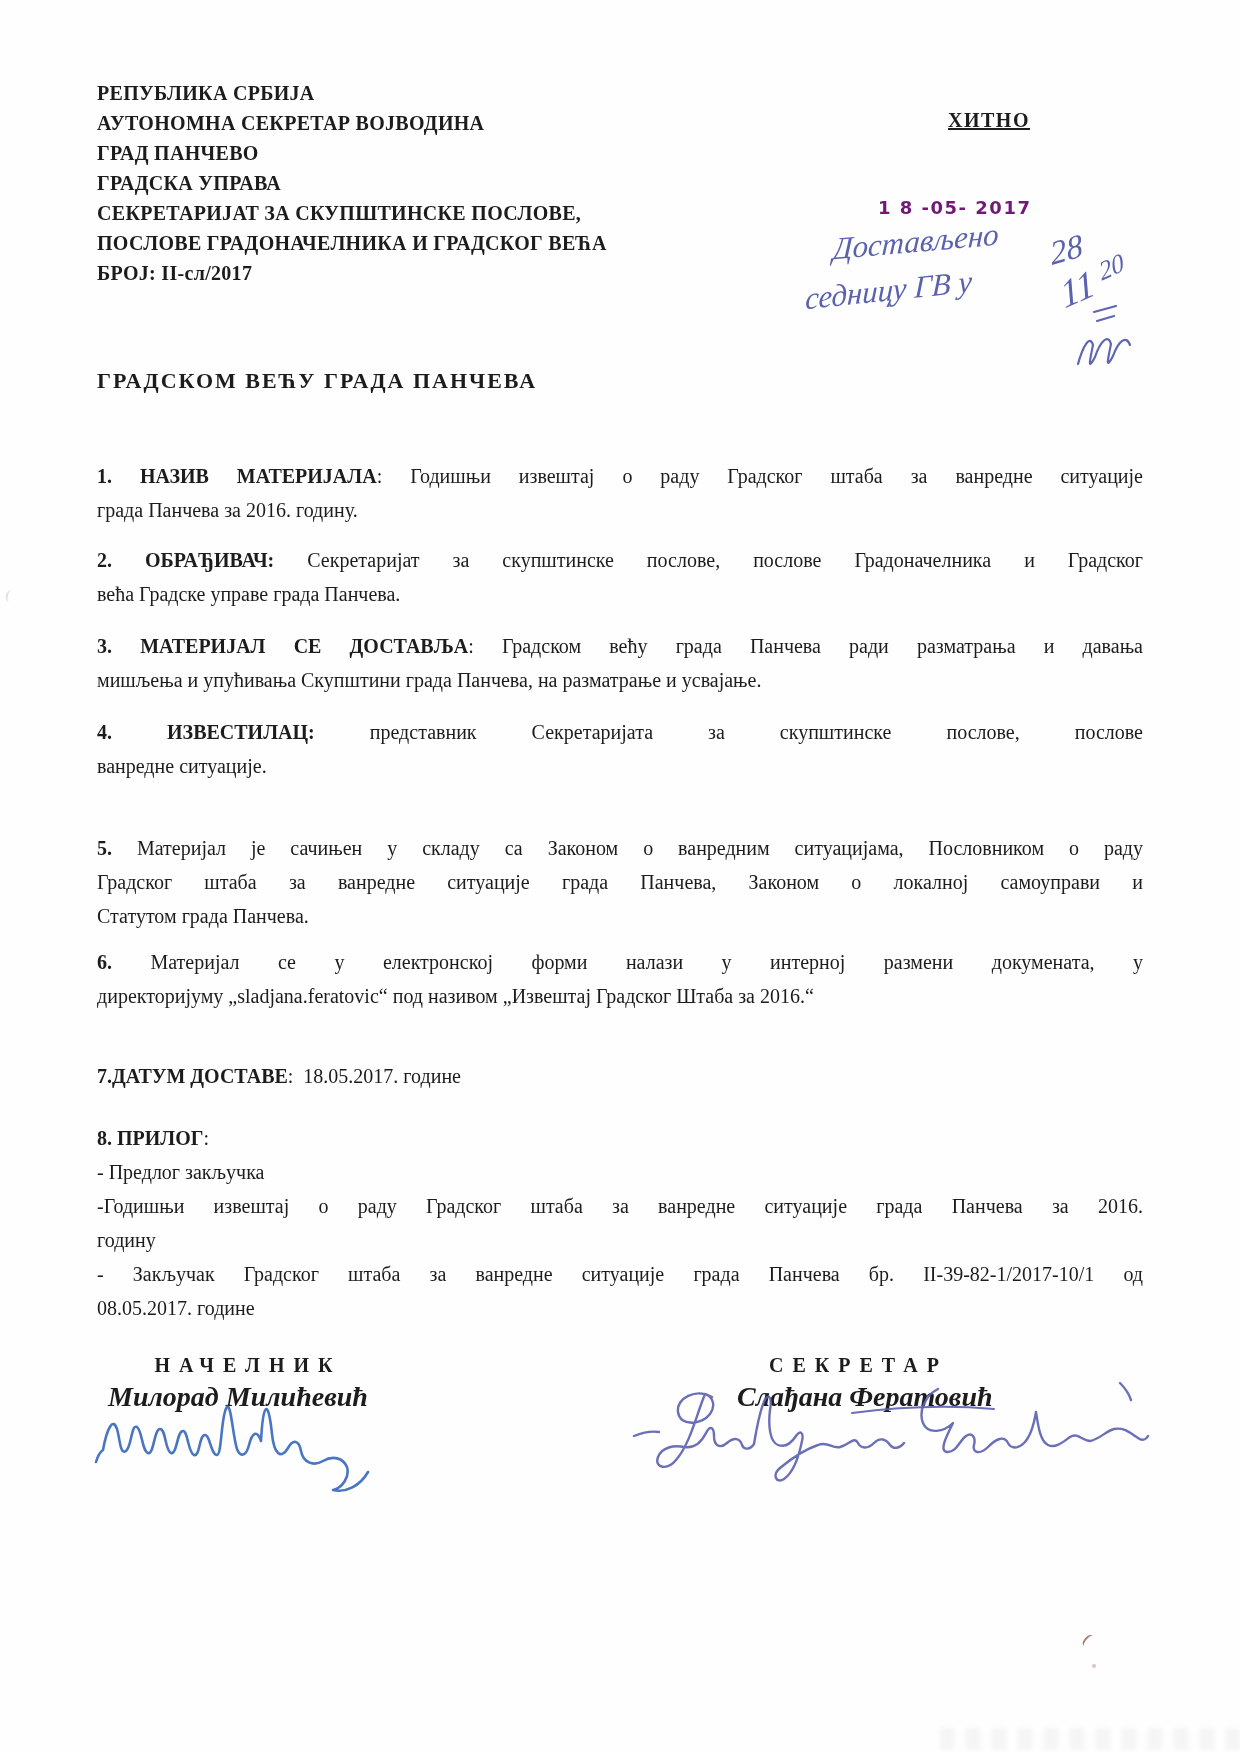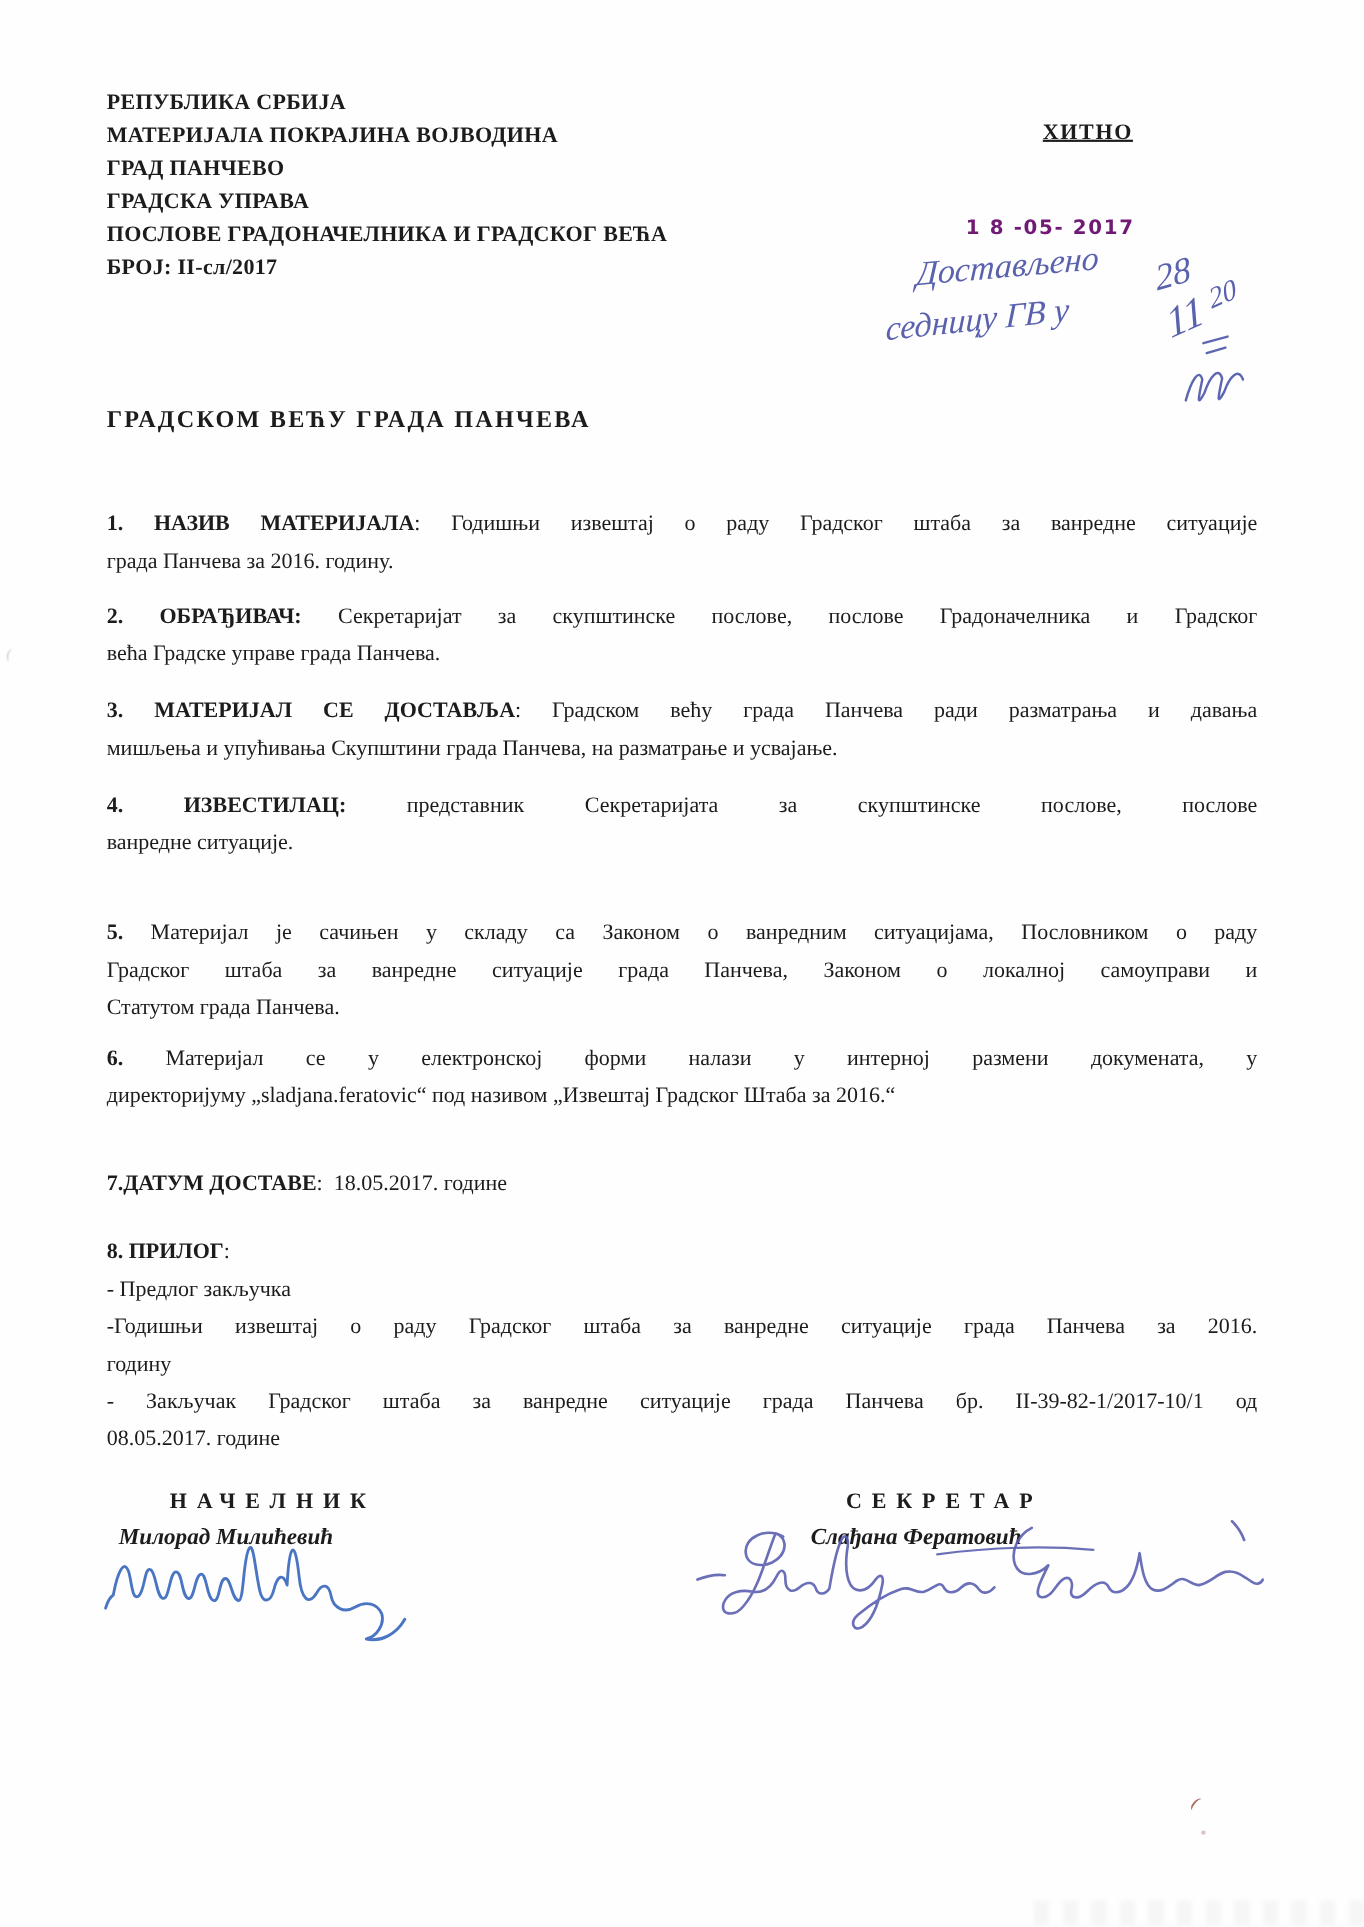--- a/index.html
+++ b/index.html
@@ -49,21 +49,21 @@
   .tline{text-align:left;}
   .tline.j{text-align:justify; text-align-last:justify;}
   .b{font-weight:700;}
   
   .sig{position:absolute; top:1350px; line-height:30px;}
   .sig-left{left:100px; width:260px;}
   .sig-right{left:735px; width:280px;}
   .sig-title{font-size:20px; font-weight:700; letter-spacing:.45em; white-space:nowrap;}
   .sig-left .sig-title{margin-left:36px;text-align:center;}
   .sig-right .sig-title{margin-left:34px;}
-  .sig-name{font-size:21px; font-weight:700; font-style:italic; white-space:nowrap; margin-top:2px;}
+  .sig-name{font-size:28px; font-weight:700; font-style:italic; white-space:nowrap; margin-top:2px;}
   .sig-left .sig-name{margin-left:8px;}
   .sig-right .sig-name{margin-left:2px;}
   
   .ink{position:absolute; left:0; top:0; pointer-events:none;}
   .ink path{fill:none; stroke-linecap:round; stroke-linejoin:round; opacity:.9;}
   
   .artifact{position:absolute;}
   .art-red{
     left:1084px; top:1634px; width:7px; height:14px;
     border-left:2.5px solid #94493a; border-radius:60% 40% 50% 50%;
@@ -84,23 +84,24 @@
     filter:blur(.5px);
   }
 </style>
 </head>
 <body>
 
 <div class="page">
 
   <div class="letterhead">
       <div class="tline"><span>РЕПУБЛИКА СРБИЈА</span></div>
-      <div class="tline"><span>МАТЕРИЈАЛА ПОКРАЈИНА ВОЈВОДИНА</span></div>
+      <div class="tline"><span>АУТОНОМНА СЕКРЕТАР ВОЈВОДИНА</span></div>
       <div class="tline"><span>ГРАД ПАНЧЕВО</span></div>
       <div class="tline"><span>ГРАДСКА УПРАВА</span></div>
+      <div class="tline"><span>СЕКРЕТАРИЈАТ ЗА СКУПШТИНСКЕ ПОСЛОВЕ,</span></div>
       <div class="tline"><span>ПОСЛОВЕ ГРАДОНАЧЕЛНИКА И ГРАДСКОГ ВЕЋА</span></div>
       <div class="tline"><span>БРОЈ: II-сл/2017</span></div>
     </div>
   <div class="urgent">ХИТНО</div>
 
   <div class="stamp-date">1 8 -05- 2017</div>
   <div class="hw hw1">Достављено</div>
   <div class="hw hwnum">28</div>
   <div class="hw hw2">седницу ГВ у</div>
   <div class="hw hwtime">11</div>

